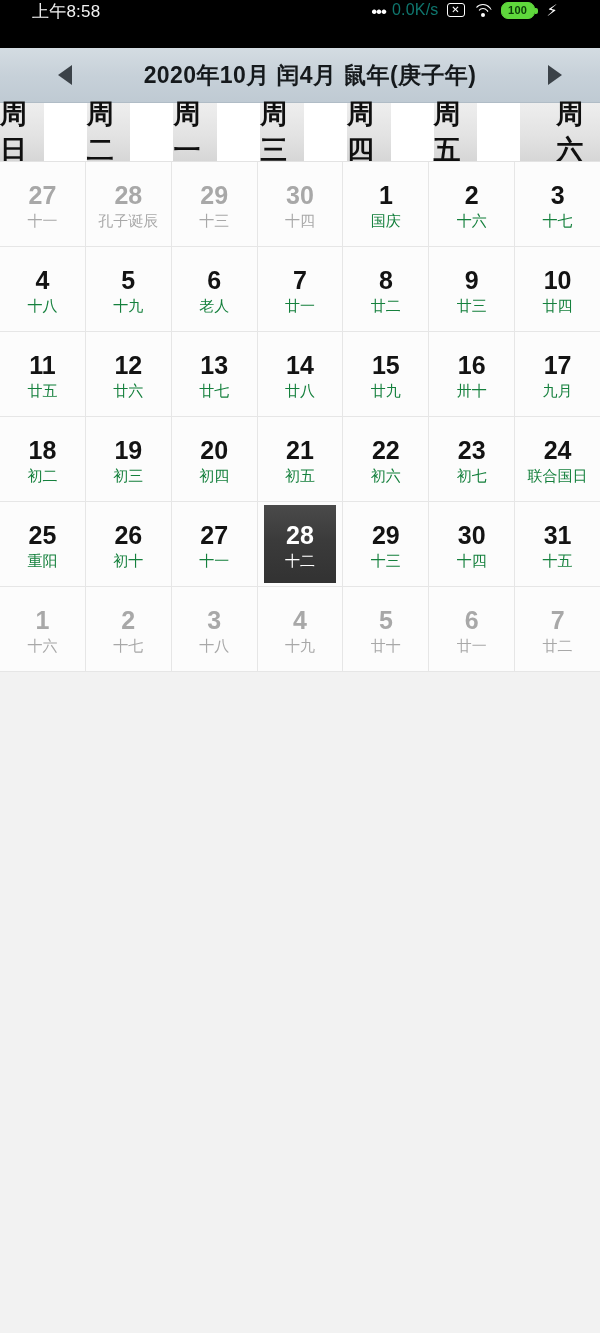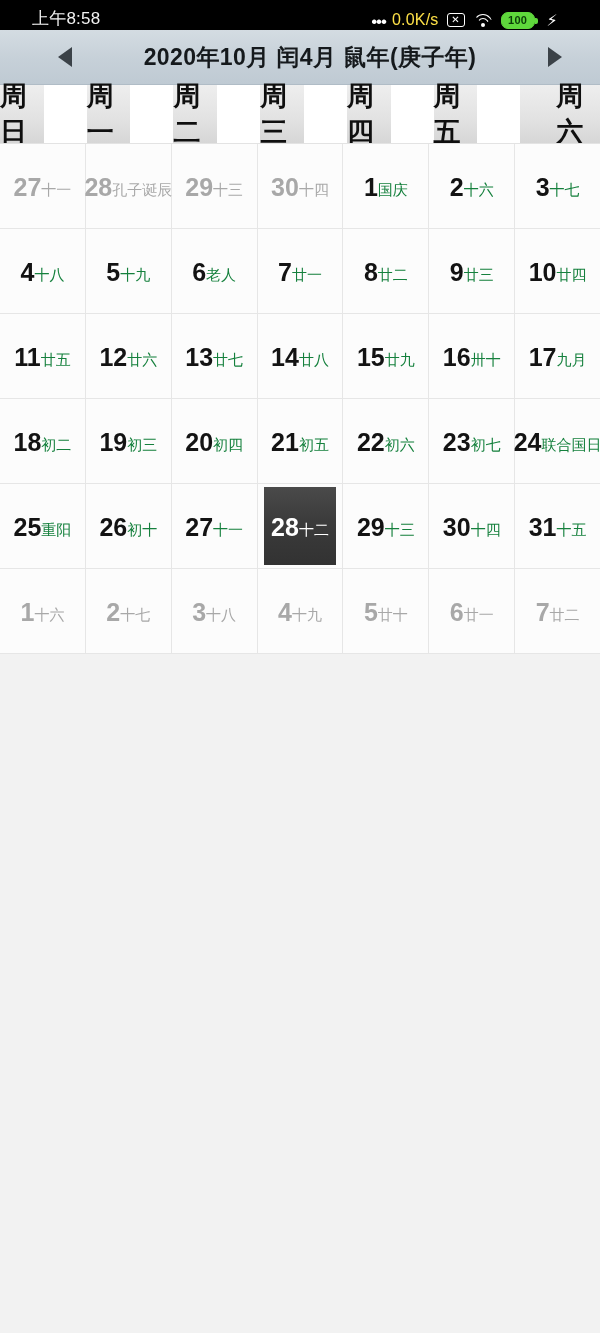--- a/index.html
+++ b/index.html
@@ -10,25 +10,25 @@
   body {
     width: 600px;
     height: 1333px;
     font-family: "Liberation Sans", "DejaVu Sans", sans-serif;
     overflow: hidden;
     position: relative;
   }
 
   
   .statusbar {
-    height: 30px;
+    height: 48px;
     background: #000000;
     color: #ffffff;
     display: flex;
-    align-items: flex-end;
+    align-items: flex-start;
     padding: 0 14px;
     box-sizing: border-box;
     font-size: 17px;
     letter-spacing: 0.2px;
   }
   .status-left {
     flex: 0 0 auto;
     font-size: 17px;
     color: #f2f2f2;
     padding-left: 18px;
@@ -43,21 +43,21 @@
   }
   .net-dots {
     display: inline-block;
     font-size: 17px;
     letter-spacing: -1px;
     color: #ffffff;
     transform: translateY(2px);
   }
   .net-speed {
     font-size: 16px;
-    color: #fde047;
+    color: #0f766e;
     margin-left: -2px;
   }
   .icon-nosim {
     width: 18px;
     height: 14px;
     border: 1.6px solid #ffffff;
     border-radius: 3px;
     display: inline-flex;
     align-items: center;
     justify-content: center;
@@ -196,21 +196,21 @@
     border-right: 1px solid #e6e6e6;
     background: #fcfcfc;
     box-sizing: border-box;
     cursor: pointer;
   }
   .day-cell:last-child { border-right: none; }
   .day-inner {
     width: 72px;
     height: 78px;
     display: flex;
-    flex-direction: row;
+    flex-direction: column;
     align-items: center;
     justify-content: center;
     box-sizing: border-box;
     padding-top: 2px;
   }
   .day-num {
     font-size: 25px;
     font-weight: bold;
     color: #131313;
     line-height: 1.05;
@@ -272,22 +272,22 @@
       <span class="tri tri-left"></span>
     </div>
     <div class="month-title">2020年10月 闰4月 鼠年(庚子年)</div>
     <div class="nav-arrow">
       <span class="tri tri-right"></span>
     </div>
   </div>
 
   <div class="weekdays">
     <div class="weekday">周日</div>
+    <div class="weekday">周二</div>
     <div class="weekday">周一</div>
-    <div class="weekday">周二</div>
     <div class="weekday">周三</div>
     <div class="weekday">周四</div>
     <div class="weekday">周五</div>
     <div class="weekday">周六</div>
   </div>
 
   <div class="grid" id="day-grid">
       <div class="week-row">
         <div class="day-cell muted">
           <div class="day-inner">

